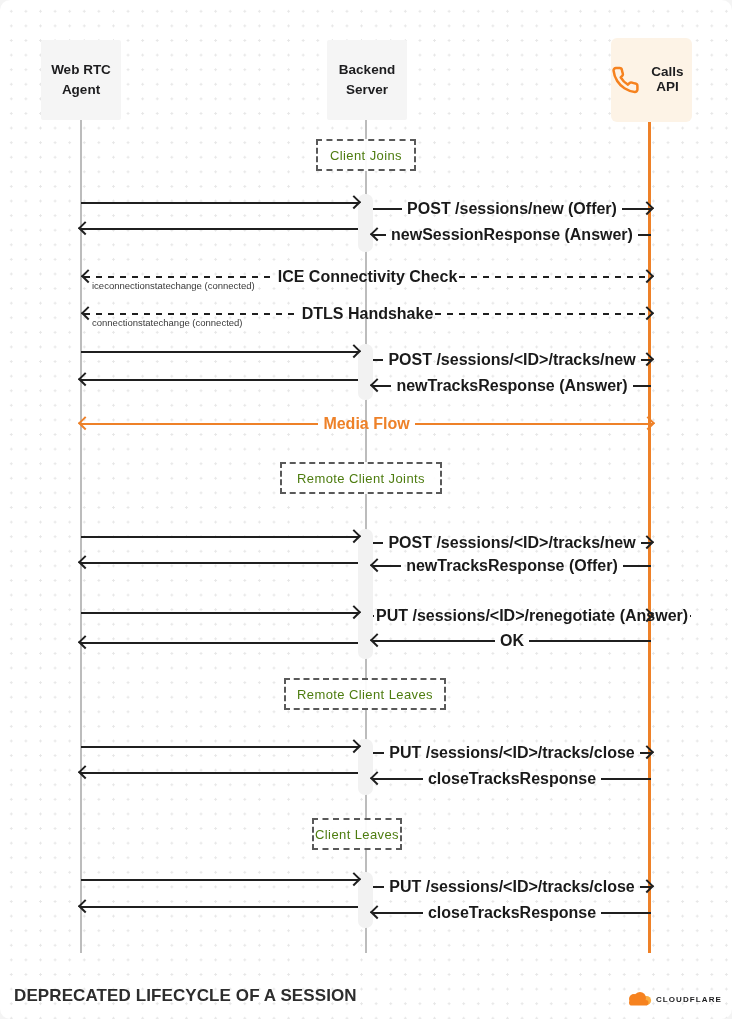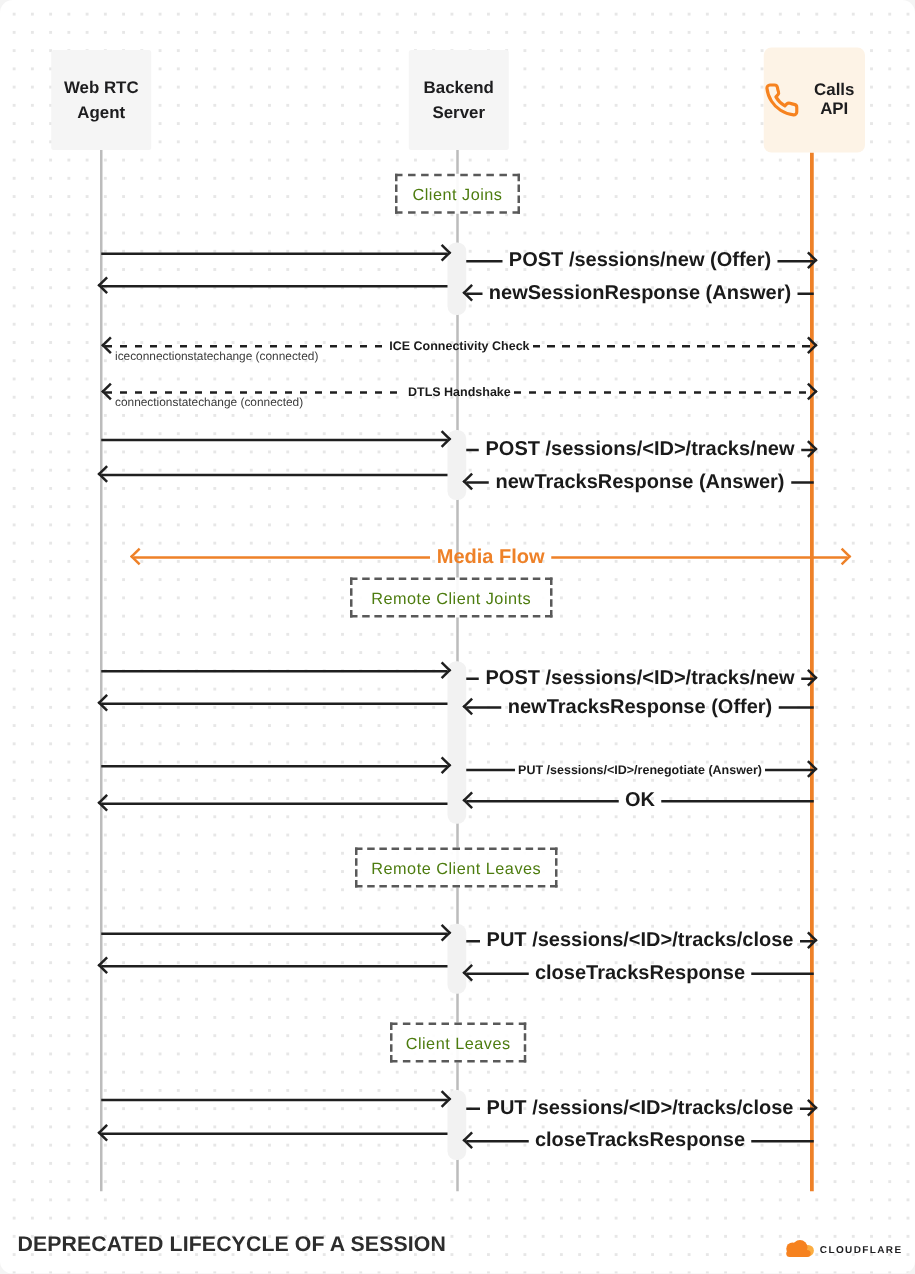--- a/index.html
+++ b/index.html
@@ -30,21 +30,21 @@
   
   .msg { position:absolute; height:20px; display:flex; align-items:center; }
   .msg .seg { flex:1 1 auto; height:2px; background:#1f1f1f; min-width:1px; }
   .msg .seg.dash {
     background: repeating-linear-gradient(90deg, #1f1f1f 0 6px, transparent 6px 12px);
   }
   .msg .lbl {
     flex:0 0 auto; padding:0 5px; font-size:16px; font-weight:bold;
     color:#1a1a1a; white-space:nowrap; letter-spacing:0px;
   }
-  .msg .lbl.tight { padding:0 2px; font-size:10px; }
+  .msg .lbl.tight { padding:0 2px; font-size:16px; }
   .chev { position:absolute; width:8px; height:8px; top:50%; }
   .chev-r { right:-1px; transform:translateY(-58%) rotate(45deg);
             border-top:2.5px solid #1f1f1f; border-right:2.5px solid #1f1f1f; }
   .chev-l { left:-1px; transform:translateY(-58%) rotate(45deg);
             border-bottom:2.5px solid #1f1f1f; border-left:2.5px solid #1f1f1f; }
   .msg.orange .seg { background:#ee8128; }
   .msg.orange .lbl { color:#ee8128; }
   .msg.orange .chev-r { border-top-color:#ee8128; border-right-color:#ee8128; }
   .msg.orange .chev-l { border-bottom-color:#ee8128; border-left-color:#ee8128; }
   
@@ -93,21 +93,21 @@
 
   <div class="section" style="left:316px; top:139px; width:100px; height:32px;">
     <span>Client Joins</span>
   </div>
   <div class="section" style="left:280px; top:462px; width:162px; height:32px;">
     <span>Remote Client Joints</span>
   </div>
   <div class="section" style="left:284px; top:678px; width:162px; height:32px;">
     <span>Remote Client Leaves</span>
   </div>
-  <div class="section" style="left:312px; top:818px; width:109px; height:32px;">
+  <div class="section" style="left:312px; top:818px; width:90px; height:32px;">
     <span>Client Leaves</span>
   </div>
 
   <div class="msg" style="left:81px; top:193px; width:277px;">
     <span class="seg"></span>
       <span class="chev chev-r"></span>
   </div>
   <div class="msg" style="left:373px; top:199px; width:278px;">
     <span class="seg"></span>
       <span class="lbl">POST /sessions/new (Offer)</span>
@@ -157,21 +157,21 @@
     <span class="chev chev-l"></span>
       <span class="seg"></span>
       <span class="lbl">newTracksResponse (Answer)</span>
       <span class="seg"></span>
   </div>
   <div class="msg" style="left:81px; top:370px; width:277px;">
     <span class="chev chev-l"></span>
       <span class="seg"></span>
   </div>
 
-  <div class="msg orange" style="left:81px; top:436px; width:571px;margin-left:26px;">
+  <div class="msg orange" style="left:81px; top:414px; width:571px;">
     <span class="chev chev-l"></span>
       <span class="seg"></span>
       <span class="lbl">Media Flow</span>
       <span class="seg"></span>
       <span class="chev chev-r"></span>
   </div>
 
   <div class="msg" style="left:81px; top:527px; width:277px;">
     <span class="seg"></span>
       <span class="chev chev-r"></span>

